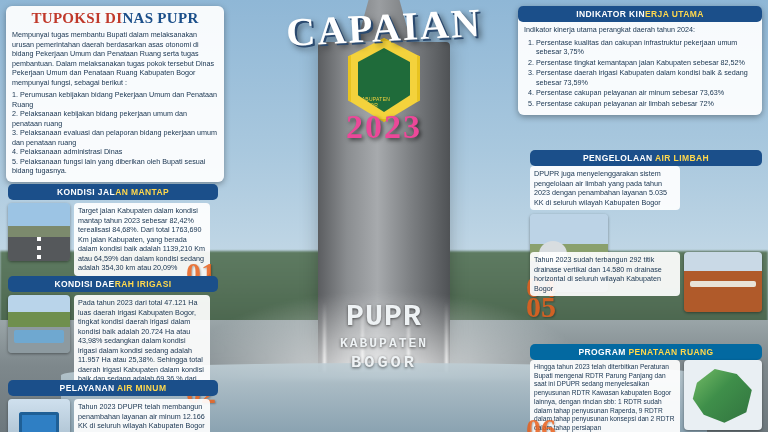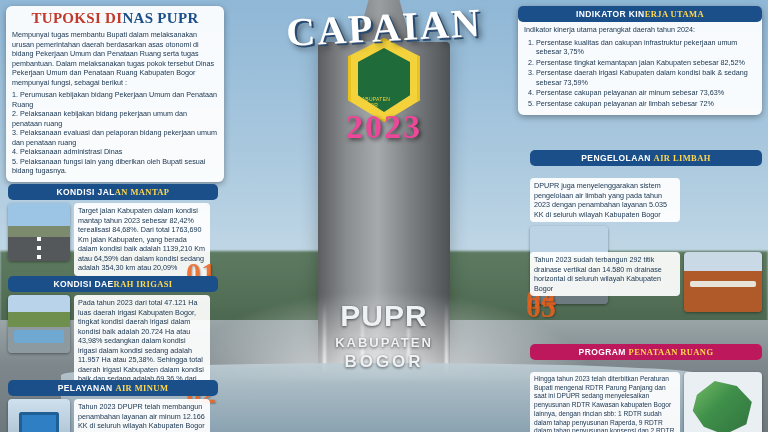--- a/index.html
+++ b/index.html
@@ -42,60 +42,60 @@
   .spray{position:absolute;bottom:12%;left:50%;transform:translateX(-50%);
     width:420px;height:90px;
     background:radial-gradient(ellipse at center bottom,rgba(255,255,255,.85),rgba(255,255,255,0) 70%);
     filter:blur(2px);}
   .jet{position:absolute;bottom:14%;width:3px;height:70px;
     background:linear-gradient(rgba(255,255,255,0),rgba(255,255,255,.9));filter:blur(1px);}
 
   
   .mon-text{position:absolute;left:50%;transform:translateX(-50%);
     bottom:14%;width:230px;text-align:center;color:#eef2f4;
-    text-shadow:0 1px 3px rgba(0,0,0,.6);font-weight:bold;}
+    text-shadow:0 1px 3px rgba(0,0,0,.6);font-weight:bold;font-family:Liberation Mono, monospace;}
   .mon-pupr{font-size:30px;letter-spacing:1px;}
   .mon-kab{font-size:13px;letter-spacing:2px;margin-top:2px;}
   .mon-bogor{font-size:17px;letter-spacing:3px;margin-top:2px;}
 
   
   .capaian{position:absolute;top:4px;left:50%;transform:translateX(-50%) rotate(-3deg);
     font-family:"Liberation Serif",serif;font-weight:bold;font-size:40px;
     color:#fff;letter-spacing:2px;
     text-shadow:2px 2px 0 #2b4a6f,4px 4px 6px rgba(0,0,0,.5);}
   .year{position:absolute;top:108px;left:50%;transform:translateX(-50%);
     font-family:"Liberation Serif",serif;font-weight:bold;font-size:34px;
     color:#ec4899;text-shadow:2px 2px 4px rgba(0,0,0,.6);letter-spacing:2px;}
 
   
   .panel{position:absolute;border-radius:6px;box-shadow:0 2px 6px rgba(0,0,0,.35);}
   .hdr{font-weight:bold;color:#fff;text-align:center;border-radius:5px;
     padding:3px 4px;letter-spacing:.4px;}
-  .hdr .alt{color:#ffd84d;font-family:Liberation Serif, serif;}
+  .hdr .alt{color:#ffd84d;}
   .body{font-size:7.2px;line-height:1.32;color:#16324e;}
 
   
   #tupoksi{left:6px;top:6px;width:206px;background:rgba(255,255,255,.93);padding:4px 6px 6px;}
   #tupoksi .title{font-family:"Liberation Serif",serif;font-weight:bold;font-size:15px;
     color:#c0392b;text-align:center;letter-spacing:.3px;margin-bottom:3px;}
   #tupoksi .title .b{color:#1b4f8a;}
   #tupoksi p{margin:0 0 3px;}
   .thumb{width:62px;height:58px;border-radius:4px;flex:0 0 62px;
     box-shadow:0 1px 3px rgba(0,0,0,.4);overflow:hidden;position:relative;}
   .txtbox{background:rgba(255,255,255,.92);border-radius:4px;padding:3px 4px;
     width:136px;box-sizing:border-box;min-height:44px;}
   .cardhdr{width:202px;margin-top:32px;}
 
   
   .rcol{position:absolute;right:6px;width:232px;}
   #indikator{top:6px;background:rgba(255,255,255,.93);padding:4px 6px 6px;}
   #indikator ol{margin:3px 0 0;padding-left:12px;}
   #indikator li{margin-bottom:1px;}
 
-  .rcard{position:absolute;right:6px;width:232px;display:flex;gap:12px;flex-direction:column;}
+  .rcard{position:absolute;right:6px;width:232px;display:flex;gap:0;flex-direction:column;}
   .rrow{display:flex;gap:4px;align-items:flex-start;}
   .rtxt{background:rgba(255,255,255,.92);border-radius:4px;padding:3px 4px;
     width:150px;box-sizing:border-box;}
   .rthumb{width:78px;height:60px;border-radius:4px;flex:0 0 78px;overflow:hidden;
     box-shadow:0 1px 3px rgba(0,0,0,.4);position:relative;}
 
   .bignum{position:absolute;font-family:"Liberation Serif",serif;font-weight:bold;
     font-size:30px;color:#e8601c;opacity:.85;text-shadow:1px 1px 2px rgba(0,0,0,.35);}
 
   
@@ -230,21 +230,21 @@
 
 <div class="rcard" style="top:252px">
   <div class="rrow" style="position:relative;">
     <div class="rtxt body">Tahun 2023 sudah terbangun 292 titik drainase vertikal dan 14.580 m drainase horizontal di seluruh wilayah Kabupaten Bogor</div>
     <div class="rthumb t-drain"></div>
     <div class="bignum" style="left:-4px;bottom:-12px;">05</div>
   </div>
 </div>
 
 <div class="rcard" style="top:344px">
-  <div class="hdr panel-title-sm" style="background:#be185d">
+  <div class="hdr panel-title-sm" style="background:#0369a1">
     <span>PROGRAM </span><span class="alt">PENATAAN RUANG</span>
   </div>
   <div class="rrow" style="position:relative;">
     <div class="rtxt body" style="font-size:6.6px;">Hingga tahun 2023 telah diterbitkan Peraturan Bupati mengenai RDTR Parung Panjang dan saat ini DPUPR sedang menyelesaikan penyusunan RDTR Kawasan kabupaten Bogor lainnya, dengan rincian sbb: 1 RDTR sudah dalam tahap penyusunan Raperda, 9 RDTR dalam tahap penyusunan konsepsi dan 2 RDTR dalam tahap persiapan</div>
     <div class="rthumb t-map" style="height:70px">
         <div class="shape"></div>
       </div>
     <div class="bignum" style="left:-4px;bottom:-10px;">06</div>
   </div>
 </div>

